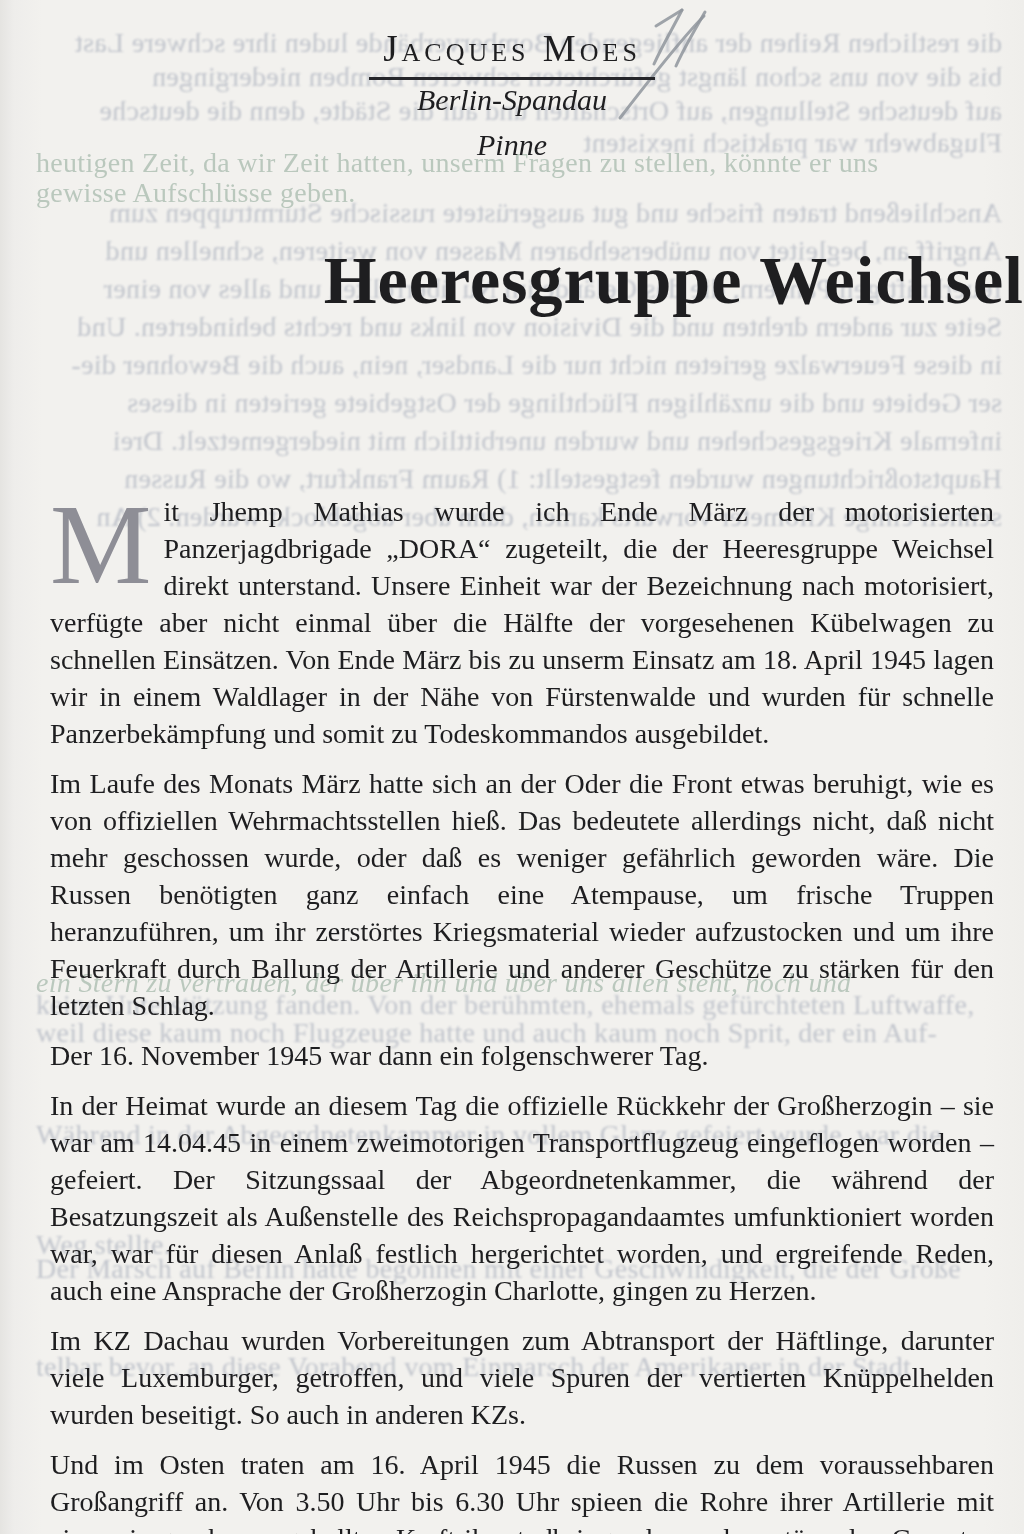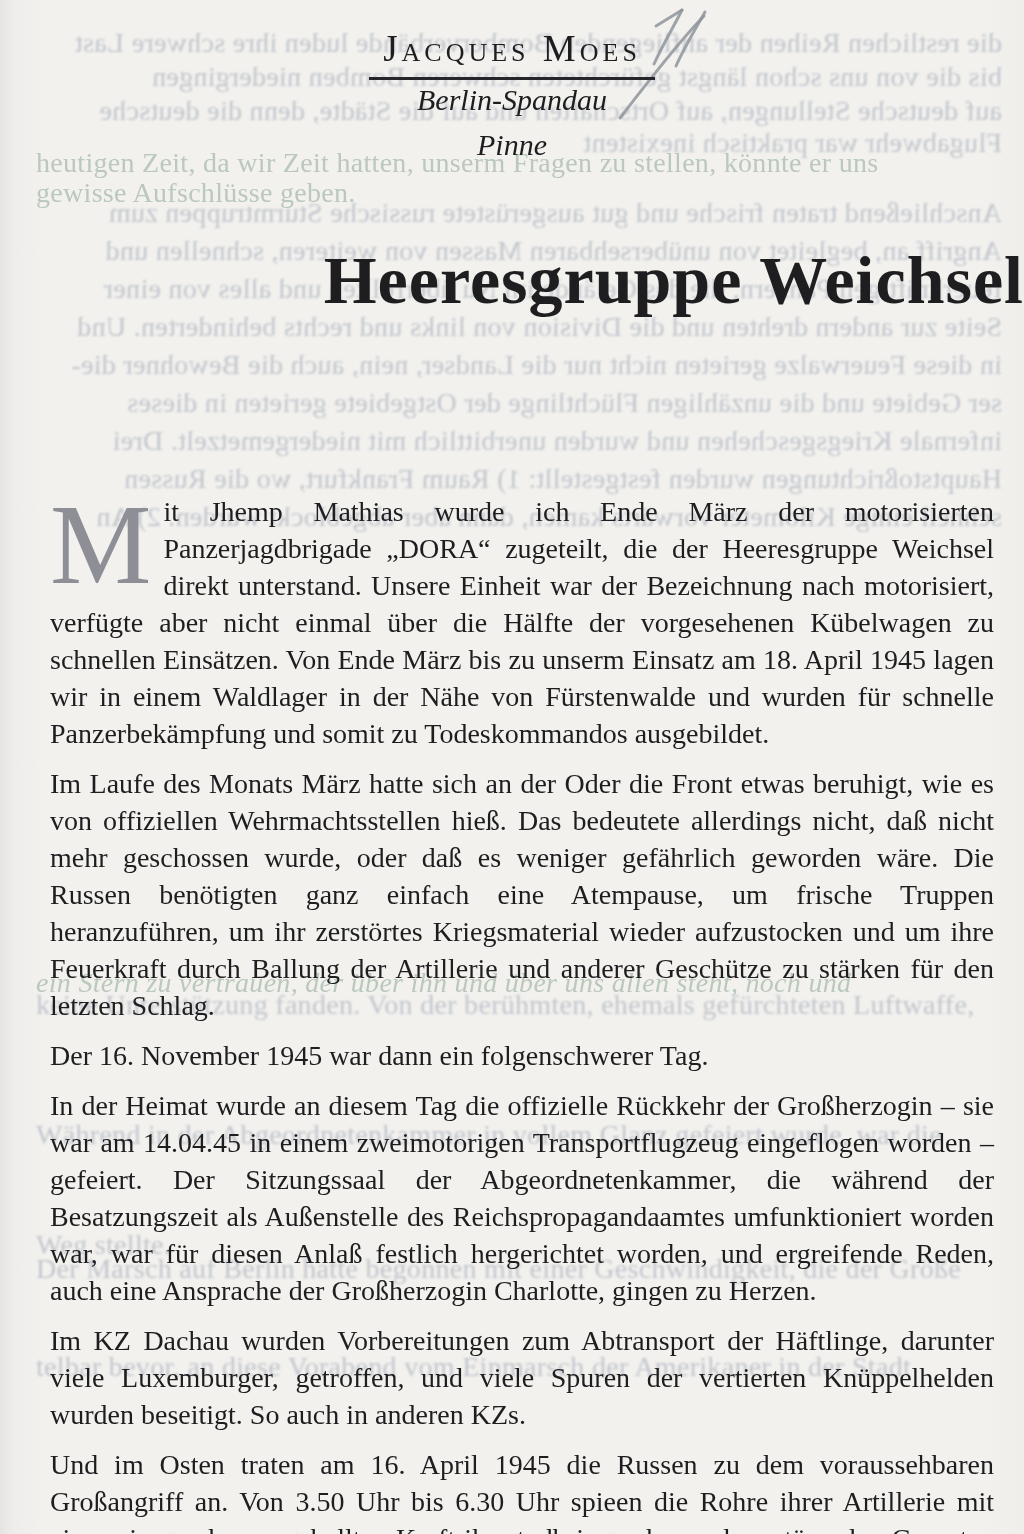--- a/index.html
+++ b/index.html
@@ -81,20 +81,21 @@
       <div class="ghost mirrored" style="top: 234px;">Angriff an, begleitet von unübersehbaren Massen von weiteren, schnellen und</div>
       <div class="ghost mirrored" style="top: 272px;">feuerkräftigen Panzern, die das Gelände im Nu überrollten und alles von einer</div>
       <div class="ghost mirrored" style="top: 310px;">Seite zur andern drehten und die Division von links und rechts behinderten. Und</div>
       <div class="ghost mirrored" style="top: 348px;">in diese Feuerwalze gerieten nicht nur die Landser, nein, auch die Bewohner die-</div>
       <div class="ghost mirrored" style="top: 386px;">ser Gebiete und die unzähligen Flüchtlinge der Ostgebiete gerieten in dieses</div>
       <div class="ghost mirrored" style="top: 424px;">infernale Kriegsgeschehen und wurden unerbittlich mit niedergemetzelt. Drei</div>
       <div class="ghost mirrored" style="top: 462px;">Hauptstoßrichtungen wurden festgestellt: 1) Raum Frankfurt, wo die Russen</div>
       <div class="ghost mirrored" style="top: 500px;">schnell einige Kilometer vorwärts kamen, dann aber abgeblockt wurden. 2) An</div>
       <div class="ghost green italic" style="top: 966px;">ein Stern zu vertrauen, der über ihn und über uns allen steht, noch und</div>
       <div class="ghost" style="top: 988px;">keine Unterstützung fanden. Von der berühmten, ehemals gefürchteten Luftwaffe,</div>
+      <div class="ghost" style="top: 1016px;">weil diese kaum noch Flugzeuge hatte und auch kaum noch Sprit, der ein Auf-</div>
       <div class="ghost" style="top: 1118px;">Während in der Abgeordnetenkammer in vollem Glanz gefeiert wurde, war die</div>
       <div class="ghost" style="top: 1228px;">Weg stellte.</div>
       <div class="ghost" style="top: 1252px;">Der Marsch auf Berlin hatte begonnen mit einer Geschwindigkeit, die der Größe</div>
       <div class="ghost" style="top: 1350px;">telbar bevor, an diese Vorabend vom Einmarsch der Amerikaner in der Stadt</div>
     </div>
 
   <svg class="handmark" viewBox="0 0 140 130">
     <path d="M 22 118 C 42 92 86 36 106 16"></path>
     <path d="M 56 64 C 64 46 76 26 84 10"></path>
     <path d="M 78 66 C 86 48 98 28 107 12"></path>

